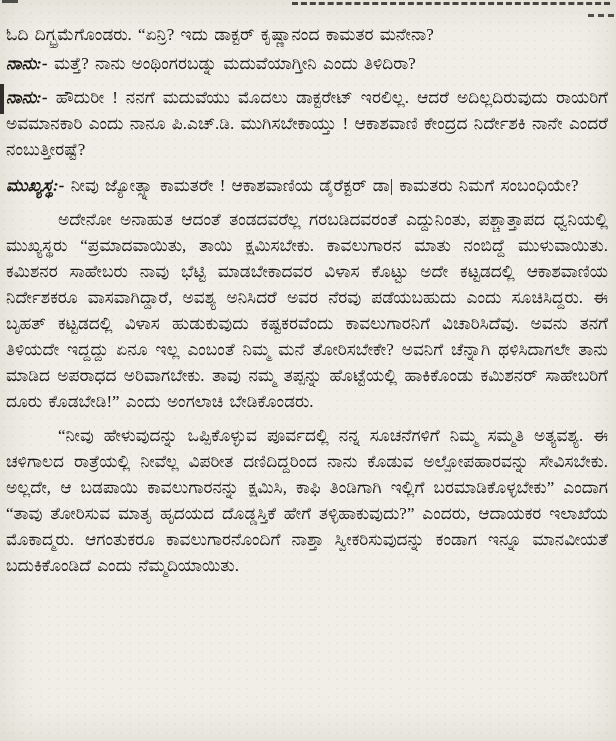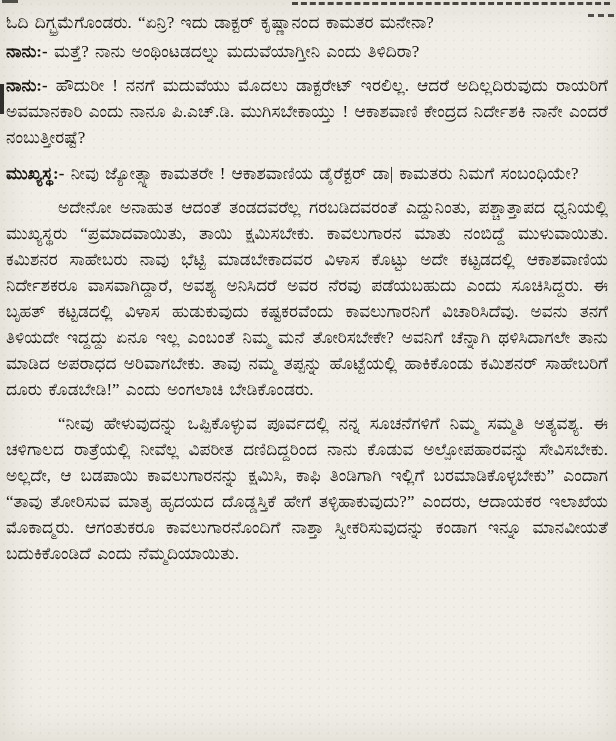--- a/index.html
+++ b/index.html
@@ -10,21 +10,21 @@
     overflow: hidden;
   }
   body {
     background: #e9e7e0;
   }
   .page {
     position: relative;
     width: 616px;
     height: 741px;
     box-sizing: border-box;
-    padding: 10px 8px 6px 6px;
+    padding: 22px 8px 6px 6px;
     background-color: #f0eee7;
     
     background-image: radial-gradient(rgba(40,35,25,0.05) 1px, transparent 1px);
     background-size: 9px 9px;
     box-shadow: inset 0 0 40px rgba(120,110,90,0.18);
     color: #171410;
     font-family: "Liberation Serif", "DejaVu Serif", serif;
     font-size: 17px;
     line-height: 26px;
     -webkit-font-smoothing: antialiased;
@@ -51,35 +51,35 @@
   }
   
   .blk {
     margin: 0 0 3px 0;
     text-align: justify;
     word-spacing: 2px;
   }
   .blk.gap-s  { margin-bottom: 8px; }
   .blk.gap-m  { margin-bottom: 10px; }
   .blk.indent { text-indent: 52px; }
-  .spk { font-weight: bold; }
+  .spk { font-weight: bold; font-style: italic; }
 </style>
 </head>
 <body>
 
 <div class="page">
 
   <div class="artifact corner-dash"></div>
   <div class="artifact dashes-top"></div>
   <div class="artifact dashes-top-2"></div>
   <div class="artifact left-mark"></div>
 
   <p class="blk"><span>ಓದಿ ದಿಗ್ಭ್ರಮೆಗೊಂಡರು. “ಏನ್ರಿ? ಇದು ಡಾಕ್ಟರ್ ಕೃಷ್ಣಾನಂದ ಕಾಮತರ ಮನೇನಾ?</span></p>
 
-  <p class="blk gap-s"><span class="spk">ನಾನು:-</span> <span>ಮತ್ತೆ? ನಾನು ಅಂಥಿಂಟಡದಲ್ನು ಮದುವೆಯಾಗ್ತೀನಿ ಎಂದು ತಿಳಿದಿರಾ?</span></p>
+  <p class="blk gap-s"><span class="spk">ನಾನು:-</span> <span>ಮತ್ತೆ? ನಾನು ಅಂಥಿಂಗರಬಡ್ನು ಮದುವೆಯಾಗ್ತೀನಿ ಎಂದು ತಿಳಿದಿರಾ?</span></p>
 
   <p class="blk gap-m"><span class="spk">ನಾನು:-</span> <span>ಹೌದುರೀ ! ನನಗೆ ಮದುವೆಯು ಮೊದಲು ಡಾಕ್ಟರೇಟ್ ಇರಲಿಲ್ಲ. ಆದರೆ ಅದಿಲ್ಲದಿರುವುದು ರಾಯರಿಗೆ ಅವಮಾನಕಾರಿ ಎಂದು ನಾನೂ ಪಿ.ಎಚ್.ಡಿ. ಮುಗಿಸಬೇಕಾಯ್ತು ! ಆಕಾಶವಾಣಿ ಕೇಂದ್ರದ ನಿರ್ದೇಶಕಿ ನಾನೇ ಎಂದರೆ ನಂಬುತ್ತೀರಷ್ಟೆ?</span></p>
 
   <p class="blk gap-s"><span class="spk">ಮುಖ್ಯಸ್ಥ:-</span> <span>ನೀವು ಜ್ಯೋತ್ಸ್ನಾ ಕಾಮತರೇ ! ಆಕಾಶವಾಣಿಯ ಡೈರೆಕ್ಟರ್ ಡಾ| ಕಾಮತರು ನಿಮಗೆ ಸಂಬಂಧಿಯೇ?</span></p>
 
   <p class="blk indent gap-s"><span>ಅದೇನೋ ಅನಾಹುತ ಆದಂತೆ ತಂಡದವರೆಲ್ಲ ಗರಬಡಿದವರಂತೆ ಎದ್ದುನಿಂತು, ಪಶ್ಚಾತ್ತಾಪದ ಧ್ವನಿಯಲ್ಲಿ ಮುಖ್ಯಸ್ಥರು “ಪ್ರಮಾದವಾಯಿತು, ತಾಯಿ ಕ್ಷಮಿಸಬೇಕು. ಕಾವಲುಗಾರನ ಮಾತು ನಂಬಿದ್ದೆ ಮುಳುವಾಯಿತು. ಕಮಿಶನರ ಸಾಹೇಬರು ನಾವು ಭೆಟ್ಟಿ ಮಾಡಬೇಕಾದವರ ವಿಳಾಸ ಕೊಟ್ಟು ಅದೇ ಕಟ್ಟಡದಲ್ಲಿ ಆಕಾಶವಾಣಿಯ ನಿರ್ದೇಶಕರೂ ವಾಸವಾಗಿದ್ದಾರೆ, ಅವಶ್ಯ ಅನಿಸಿದರೆ ಅವರ ನೆರವು ಪಡೆಯಬಹುದು ಎಂದು ಸೂಚಿಸಿದ್ದರು. ಈ ಬೃಹತ್ ಕಟ್ಟಡದಲ್ಲಿ ವಿಳಾಸ ಹುಡುಕುವುದು ಕಷ್ಟಕರವೆಂದು ಕಾವಲುಗಾರನಿಗೆ ವಿಚಾರಿಸಿದೆವು. ಅವನು ತನಗೆ ತಿಳಿಯದೇ ಇದ್ದದ್ದು ಏನೂ ಇಲ್ಲ ಎಂಬಂತೆ ನಿಮ್ಮ ಮನೆ ತೋರಿಸಬೇಕೇ? ಅವನಿಗೆ ಚೆನ್ನಾಗಿ ಥಳಿಸಿದಾಗಲೇ ತಾನು ಮಾಡಿದ ಅಪರಾಧದ ಅರಿವಾಗಬೇಕು. ತಾವು ನಮ್ಮ ತಪ್ಪನ್ನು ಹೊಟ್ಟೆಯಲ್ಲಿ ಹಾಕಿಕೊಂಡು ಕಮಿಶನರ್ ಸಾಹೇಬರಿಗೆ ದೂರು ಕೊಡಬೇಡಿ!” ಎಂದು ಅಂಗಲಾಚಿ ಬೇಡಿಕೊಂಡರು.</span></p>
 
   <p class="blk indent"><span>“ನೀವು ಹೇಳುವುದನ್ನು ಒಪ್ಪಿಕೊಳ್ಳುವ ಪೂರ್ವದಲ್ಲಿ ನನ್ನ ಸೂಚನೆಗಳಿಗೆ ನಿಮ್ಮ ಸಮ್ಮತಿ ಅತ್ಯವಶ್ಯ. ಈ ಚಳಿಗಾಲದ ರಾತ್ರೆಯಲ್ಲಿ ನೀವೆಲ್ಲ ವಿಪರೀತ ದಣಿದಿದ್ದರಿಂದ ನಾನು ಕೊಡುವ ಅಲ್ಪೋಪಹಾರವನ್ನು ಸೇವಿಸಬೇಕು. ಅಲ್ಲದೇ, ಆ ಬಡಪಾಯಿ ಕಾವಲುಗಾರನನ್ನು ಕ್ಷಮಿಸಿ, ಕಾಫಿ ತಿಂಡಿಗಾಗಿ ಇಲ್ಲಿಗೆ ಬರಮಾಡಿಕೊಳ್ಳಬೇಕು” ಎಂದಾಗ “ತಾವು ತೋರಿಸುವ ಮಾತೃ ಹೃದಯದ ದೊಡ್ಡಸ್ತಿಕೆ ಹೇಗೆ ತಳ್ಳಿಹಾಕುವುದು?” ಎಂದರು, ಆದಾಯಕರ ಇಲಾಖೆಯ ಮೊಕಾದ್ಮರು. ಆಗಂತುಕರೂ ಕಾವಲುಗಾರನೊಂದಿಗೆ ನಾಶ್ತಾ ಸ್ವೀಕರಿಸುವುದನ್ನು ಕಂಡಾಗ ಇನ್ನೂ ಮಾನವೀಯತೆ ಬದುಕಿಕೊಂಡಿದೆ ಎಂದು ನೆಮ್ಮದಿಯಾಯಿತು.</span></p>
 
 </div>

